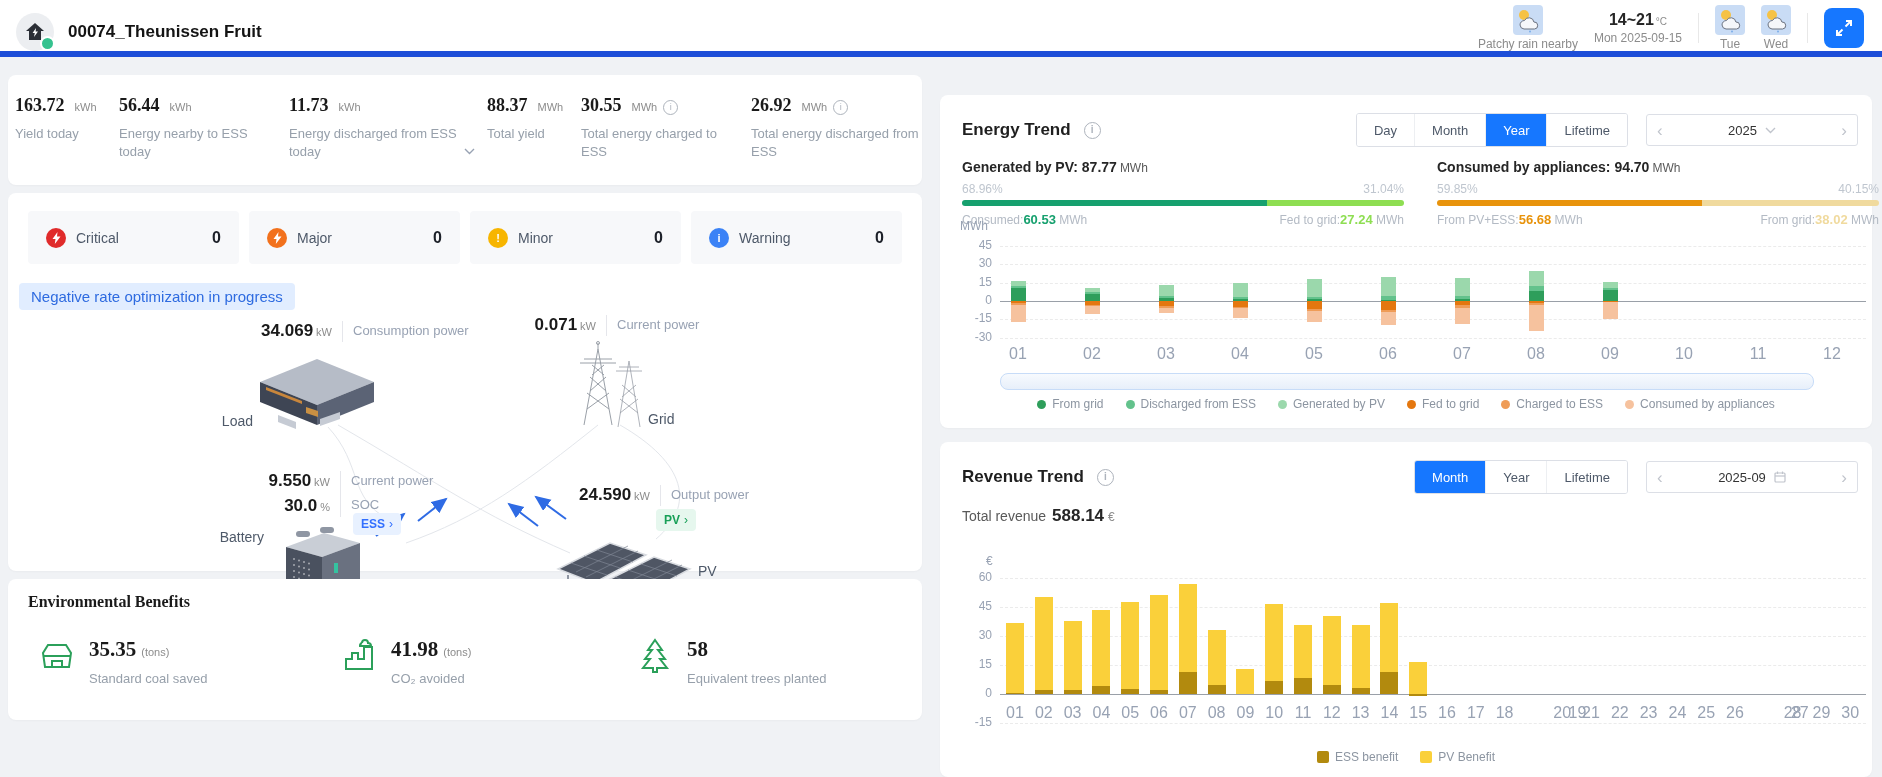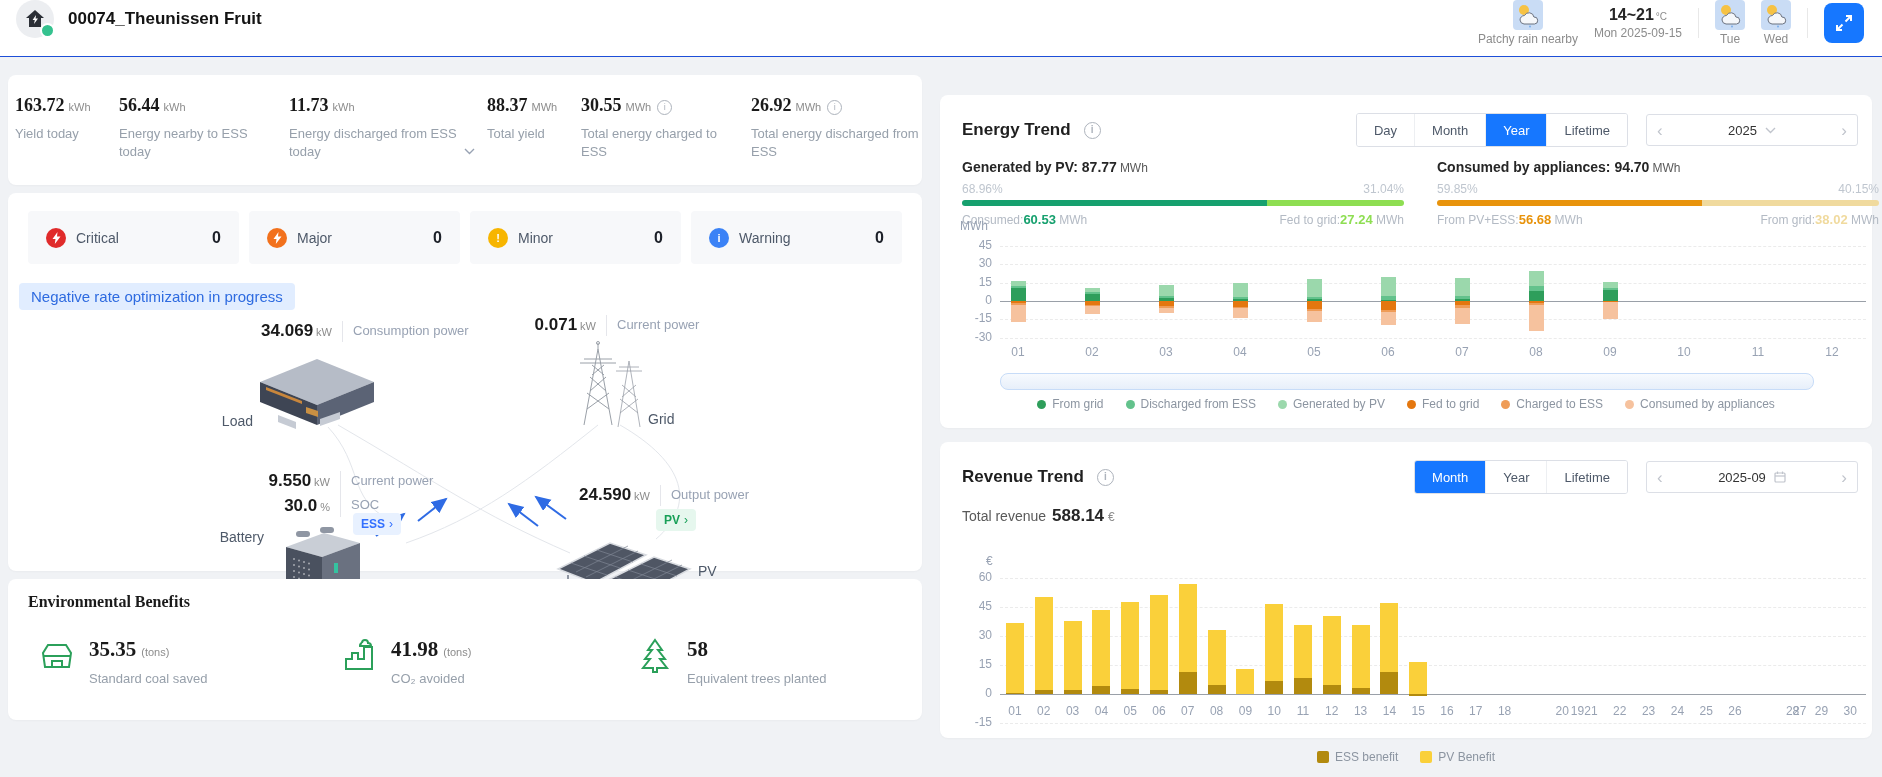--- a/index.html
+++ b/index.html
@@ -1,37 +1,37 @@
 <!DOCTYPE html>
 <html><head>
 <meta charset="utf-8">
 <style>
   html,body{margin:0;padding:0;}
   body{width:1882px;height:777px;background:#F0F2F5;font-family:"Liberation Sans",sans-serif;overflow:hidden;color:#1A1A1A;}
-  .topbar{height:57px;background:#fff;display:flex;align-items:flex-start;justify-content:space-between;padding:0 18px 0 16px;box-sizing:border-box;border-bottom:1px solid #1d4ed8;}
+  .topbar{height:57px;background:#fff;display:flex;align-items:flex-end;justify-content:space-between;padding:0 18px 0 16px;box-sizing:border-box;border-bottom:6px solid #1d4ed8;}
   .tb-left{display:flex;align-items:center;gap:14px;}
   .avatar{position:relative;width:38px;height:38px;border-radius:50%;background:#ECEEF1;display:flex;align-items:center;justify-content:center;cursor:pointer;}
   .avatar .dot{position:absolute;right:-1px;bottom:0;width:11px;height:11px;border-radius:50%;background:#35C28F;border:2px solid #fff;}
   .site-title{font-size:17px;font-weight:bold;color:#141414;margin:0;}
   .tb-right{display:flex;align-items:center;gap:16px;}
   .w-ico{width:30px;height:30px;display:inline-flex;}
   .w-block{display:flex;flex-direction:column;align-items:center;gap:2px;}
   .w-cond,.w-date,.w-day{font-size:12px;color:#8C8C8C;white-space:nowrap;}
   .temp-line{font-size:16px;font-weight:bold;color:#262626;}
   .temp-line .unit{font-size:10px;color:#8C8C8C;font-weight:normal;margin-left:2px;}
   .v-div{width:1px;height:30px;background:#E8E8E8;}
   .fs-btn{width:40px;height:40px;border:none;border-radius:8px;background:#1677FF;display:flex;align-items:center;justify-content:center;cursor:pointer;}
   .layout{display:flex;gap:18px;padding:18px 10px 0 8px;box-sizing:border-box;}
   .col-left{width:914px;display:flex;flex-direction:column;gap:8px;}
   .col-right{flex:1;margin-top:20px;}
   .card{background:#fff;border-radius:8px;box-shadow:0 1px 2px rgba(0,0,0,.03);box-sizing:border-box;}
   
   .stats-card{height:110px;display:flex;gap:8px;padding:20px 0 0 7px;}
   .stat-val b{font-family:"Liberation Serif",serif;font-size:18px;color:#1A1A1A;}
-  .stat-unit{font-size:11px;color:#8C8C8C;margin-left:4px;}
+  .stat-unit{font-size:11px;color:#8C8C8C;margin-left:10px;}
   .info-ic{display:inline-block;width:13px;height:13px;border:1px solid #ADB3BC;border-radius:50%;margin-left:6px;font-size:9px;line-height:12px;text-align:center;color:#ADB3BC;vertical-align:1px;cursor:pointer;}
   .info-ic::after{content:"i";}
   .stat-label{font-size:13px;color:#97A0AB;margin-top:9px;line-height:1.35;position:relative;}
   .stat-label .chev{position:absolute;right:4px;bottom:1px;cursor:pointer;}
   
   .main-card{height:378px;position:relative;}
   .alarm-row{position:absolute;left:20px;right:20px;top:18px;display:flex;gap:10px;}
   .alarm-chip{flex:1;height:53px;background:#F7F8FA;border-radius:4px;display:flex;align-items:center;padding:0 18px;cursor:pointer;}
   .a-ico{width:20px;height:20px;border-radius:50%;display:inline-flex;align-items:center;justify-content:center;}
   .a-g{color:#fff;font-size:11px;font-weight:bold;font-style:normal;}
@@ -59,21 +59,21 @@
   
   .env-card{height:141px;position:relative;}
   .env-title{position:absolute;left:20px;top:14px;margin:0;font-family:"Liberation Serif",serif;font-size:16px;font-weight:bold;color:#1A1A1A;}
   .env-item{position:absolute;top:58px;display:flex;gap:13px;}
   .env-ic{width:38px;height:38px;}
   .env-line b{font-family:"Liberation Serif",serif;font-size:21px;color:#1A1A1A;}
   .env-u{font-size:11px;color:#8C8C8C;margin-left:5px;}
   .env-lbl{display:block;font-size:13px;color:#97A0AB;margin-top:9px;}
   
   .energy-card{height:333px;position:relative;margin-bottom:14px;}
-  .revenue-card{height:296px;position:relative;}
+  .revenue-card{height:335px;position:relative;}
   .rc-head{position:absolute;left:22px;top:18px;right:14px;display:flex;align-items:center;}
   .panel-title{font-size:17px;font-weight:bold;color:#1F1F1F;margin:0;display:flex;align-items:center;gap:7px;}
   .head-ctrls{margin-left:auto;display:flex;gap:18px;align-items:center;}
   .seg{display:flex;border:1px solid #DCDFE6;border-radius:3px;overflow:hidden;height:32px;background:#fff;}
   .seg-btn{border:none;background:#fff;padding:0 17px;font-size:13px;color:#4E5969;cursor:pointer;border-left:1px solid #EDEFF2;font-family:inherit;}
   .seg-btn:first-child{border-left:none;}
   .seg-btn.active{background:#1677FF;color:#fff;}
   .period{display:flex;align-items:center;border:1px solid #DCDFE6;border-radius:3px;height:32px;width:212px;box-sizing:border-box;padding:0 10px;}
   .p-arrow{color:#C0C4CC;font-size:17px;line-height:1;cursor:pointer;user-select:none;}
   .p-val{margin-left:auto;font-size:13px;color:#333;}
@@ -86,21 +86,21 @@
   .pct-row{display:flex;justify-content:space-between;font-size:12px;color:#BFC6CF;margin-top:7px;}
   .hbar{display:flex;height:6px;border-radius:3px;overflow:hidden;margin-top:4px;}
   .hbar span{height:100%;}
   .sub-row{display:flex;justify-content:space-between;font-size:12px;color:#B3BAC4;margin-top:6px;}
   .sub-row b{font-size:13px;}
   .chart-area{position:absolute;left:0;width:932px;}
   .gl{position:absolute;height:0;border-top:1px dashed #EBEBEB;}
   .gl.zero{border-top:1px solid #9AA0A8;}
   .ytick{position:absolute;width:38px;text-align:right;font-size:12px;color:#98A2B3;}
   .yunit{position:absolute;font-size:12px;color:#98A2B3;}
-  .xtick{position:absolute;text-align:center;font-size:12px;color:#98A2B3;}
+  .xtick{position:absolute;text-align:center;font-size:16px;color:#98A2B3;}
   .bar{position:absolute;cursor:pointer;}
   .et-scroll{position:absolute;left:60px;top:278px;width:812px;height:15px;border:1px solid #C7DCF8;border-radius:8px;background:linear-gradient(#F7FAFE,#E7EFFA);cursor:pointer;}
   .legend-row{position:absolute;left:0;width:100%;display:flex;justify-content:center;gap:22px;}
   .lg-item{display:inline-flex;align-items:center;gap:6px;cursor:pointer;}
   .lg-dot{width:9px;height:9px;border-radius:50%;display:inline-block;}
   .lg-sq{width:12px;height:12px;border-radius:2px;display:inline-block;}
   .lg-txt{font-size:12px;color:#8C95A1;}
   .total-line{position:absolute;left:22px;top:64px;font-size:14px;color:#595959;}
   .total-line b{font-size:17px;color:#262626;margin-left:6px;}
   .total-line .cur{font-size:12px;color:#8C8C8C;margin-left:4px;}

